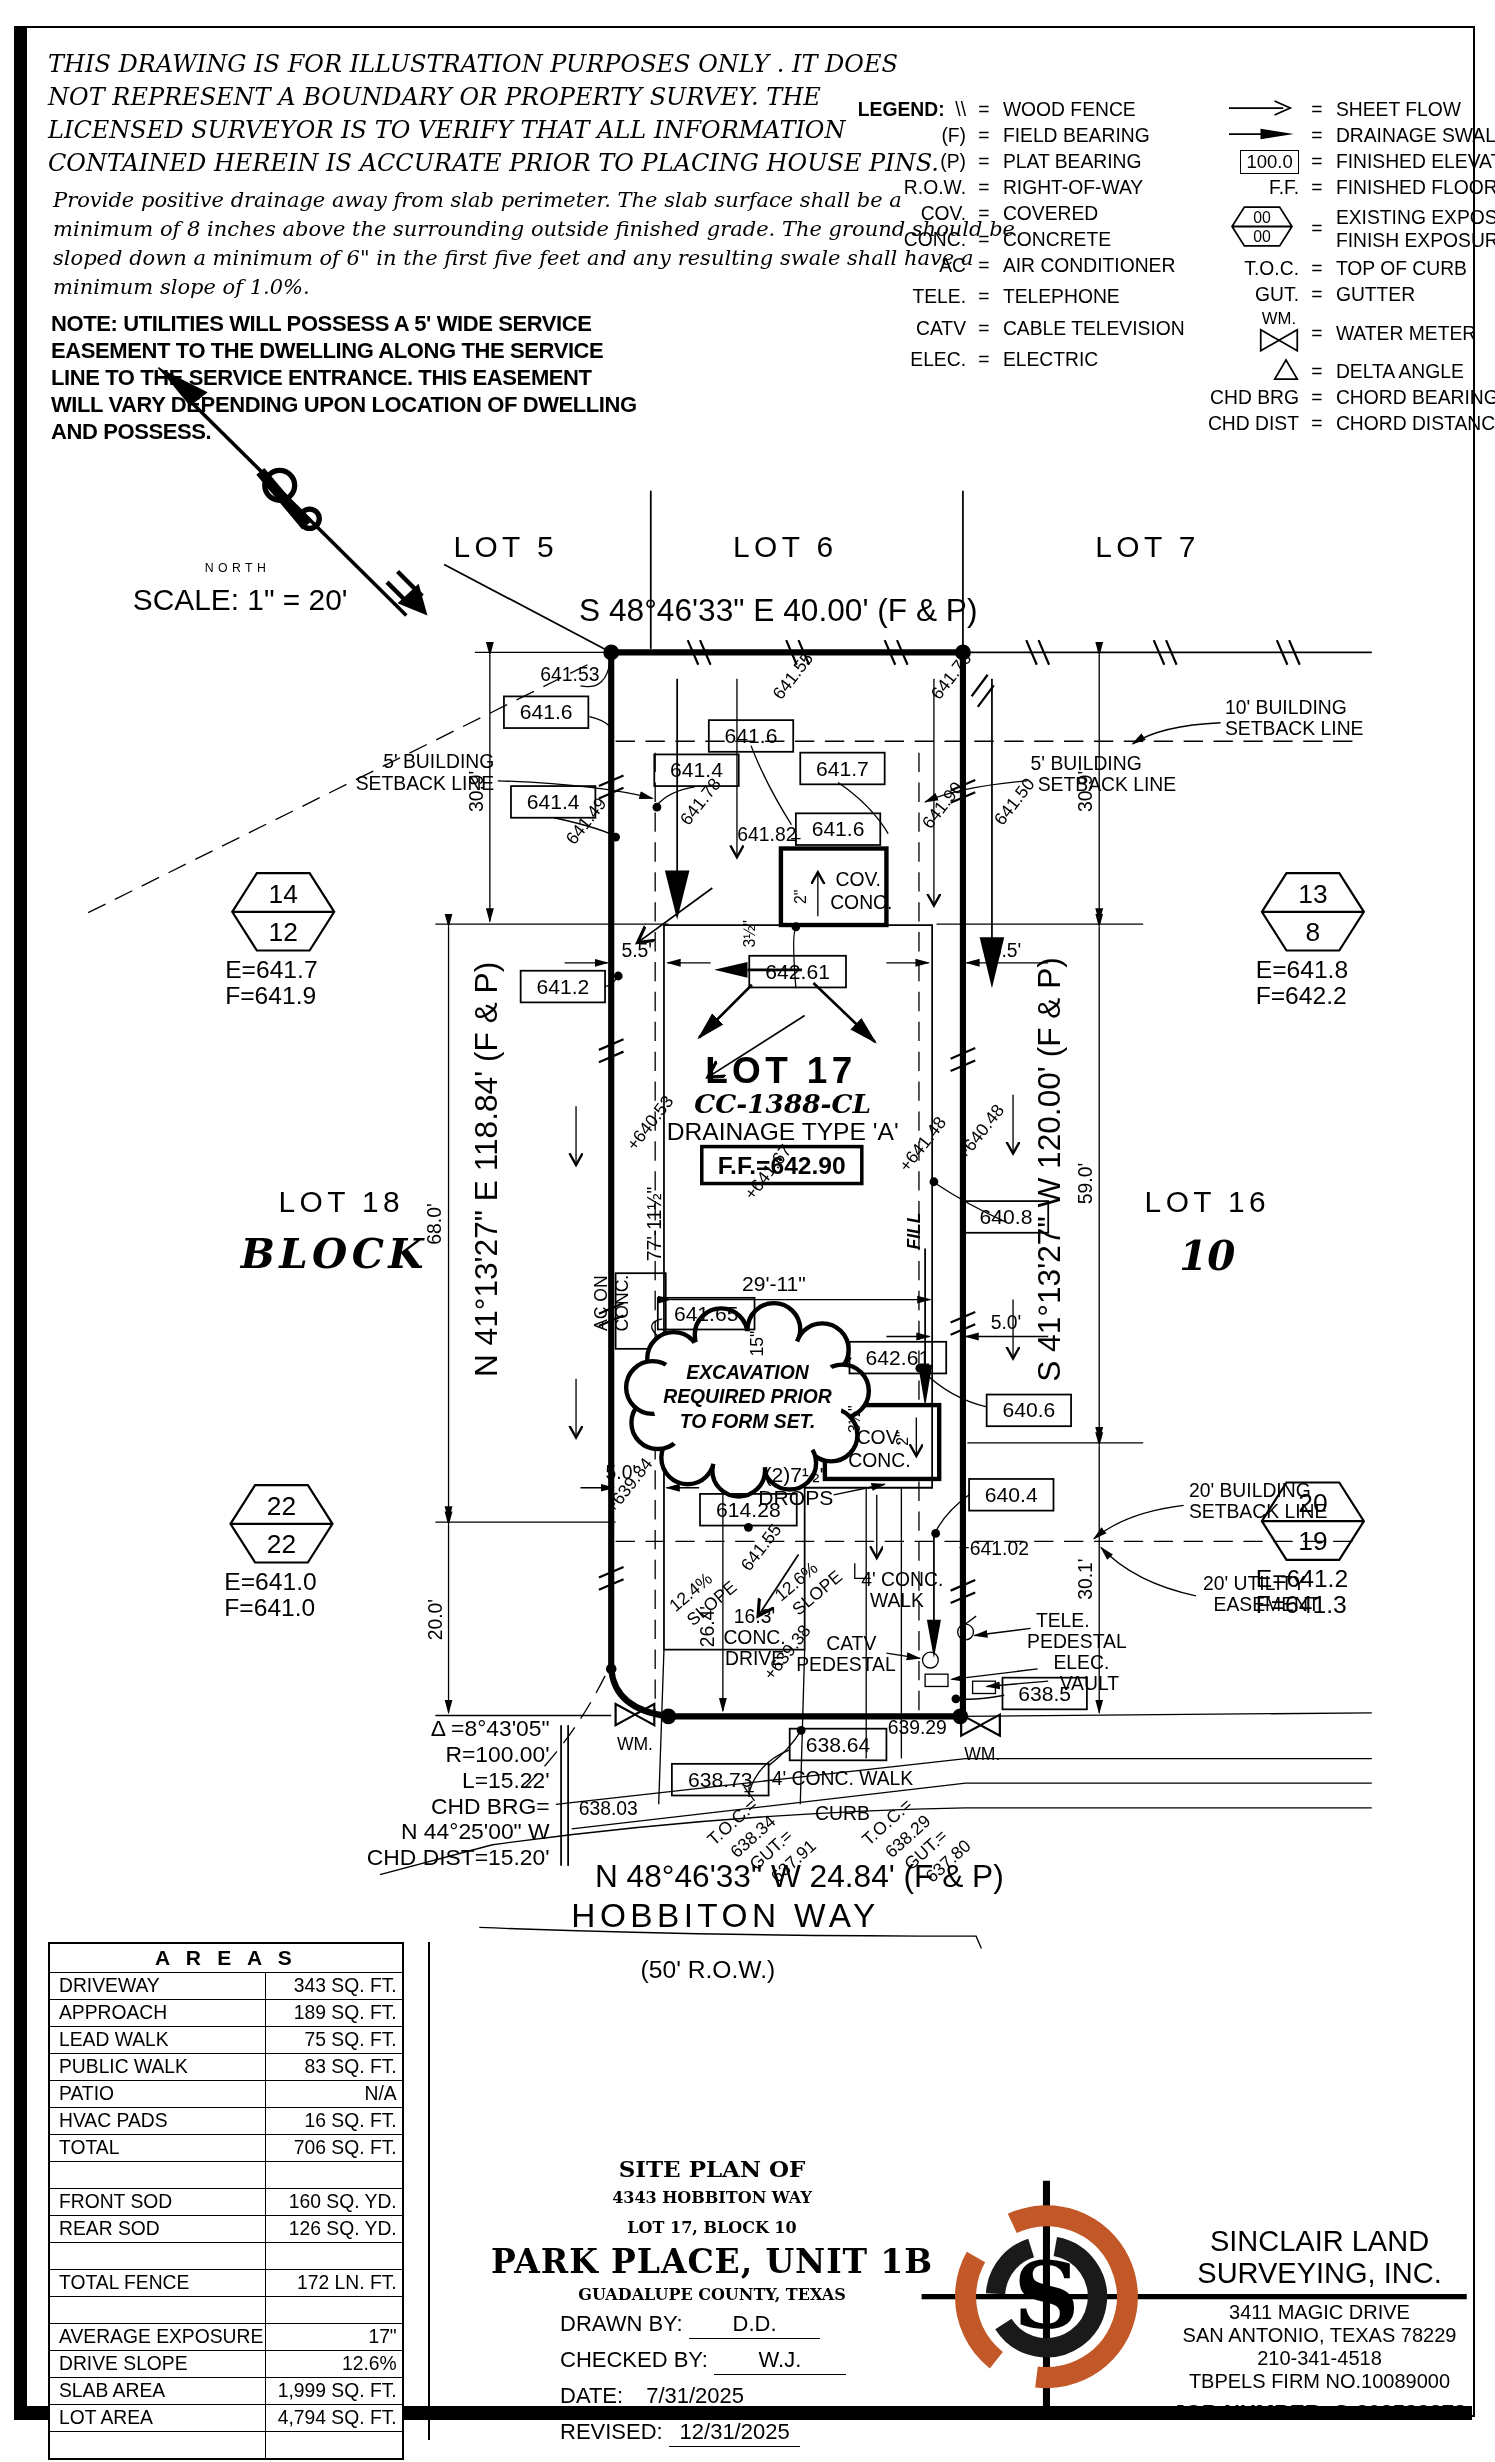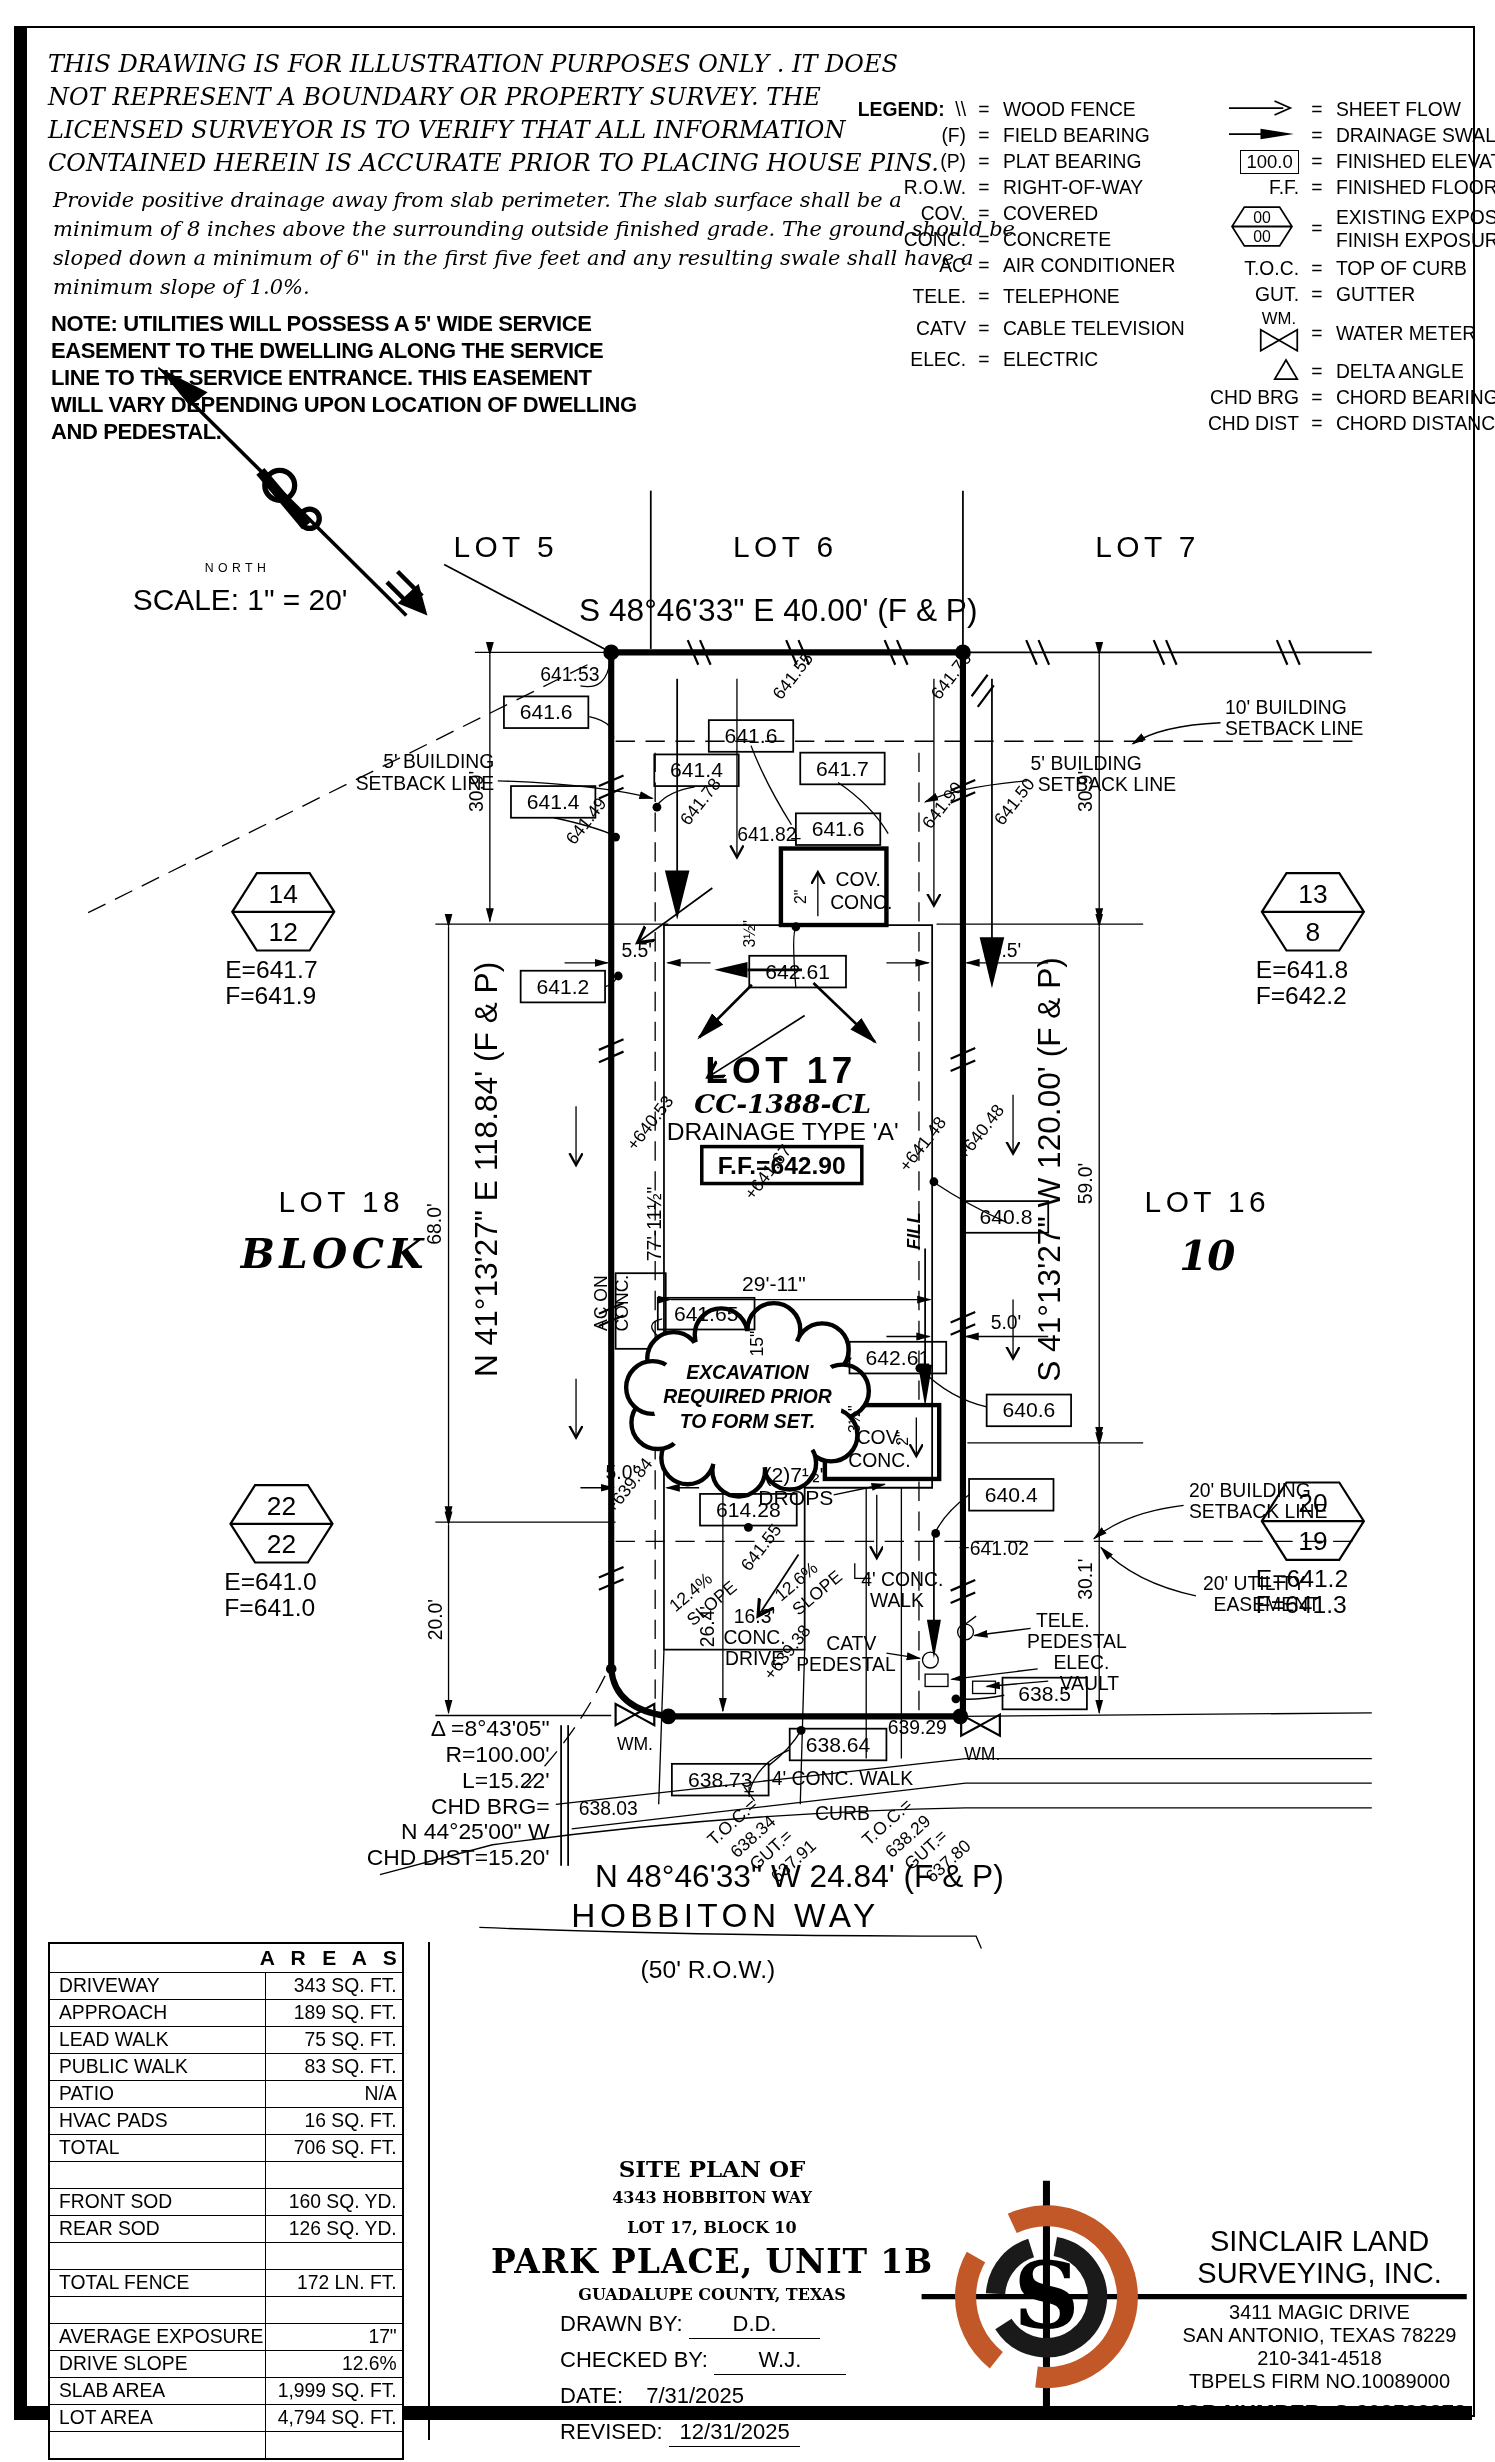--- a/index.html
+++ b/index.html
@@ -23,21 +23,21 @@
   .lrow{display:flex;align-items:center;height:26px;white-space:nowrap;}
   .labbr{width:132px;text-align:right;padding-right:12.3px;flex:none;}
   .leq{width:24.6px;flex:none;}
   .legend .col2 .labbr{width:148px;}
   .lcols{display:flex;}
   .col1{width:317px;}
   .col2{width:310px;}
   .badge{display:inline-block;border:1.8px solid #000;padding:0 5.3px;font-size:18.5px;}
   
   .areas{left:48px;top:1942px;width:352px;border:2.6px solid #000;background:#fff;}
-  .atitle{height:28px;text-align:right;font-size:21px;font-weight:bold;letter-spacing:5.3px;
+  .atitle{height:28px;text-align:center;font-size:21px;font-weight:bold;letter-spacing:5.3px;
           border-bottom:1.8px solid #000;line-height:28px;}
   .arow{display:flex;height:26px;line-height:26px;border-bottom:0.9px solid #000;font-size:19.3px;}
   .arow:last-child{border-bottom:none;}
   .alab{width:206px;padding-left:9px;border-right:0.9px solid #000;overflow:hidden;white-space:nowrap;}
   .aval{flex:1;text-align:right;padding-right:5.3px;white-space:nowrap;}
   .areas-outer{left:48px;top:1942px;width:380px;height:498px;border-right:2.6px solid #000;}
   
   .tblock{left:479px;top:2155px;width:466px;text-align:center;
           font-family:"DejaVu Serif","Liberation Serif",serif;font-weight:bold;}
   .tb1{font-size:23px;line-height:28px;}
@@ -579,21 +579,21 @@
     <div>Provide positive drainage away from slab perimeter. The slab surface shall be a</div>
     <div>minimum of 8 inches above the surrounding outside finished grade. The ground should be</div>
     <div>sloped down a minimum of 6" in the first five feet and any resulting swale shall have a</div>
     <div>minimum slope of 1.0%.</div>
   </div>
   <div class="abs unote">
     <div>NOTE:  UTILITIES  WILL  POSSESS  A  5'  WIDE  SERVICE</div>
     <div>EASEMENT  TO  THE  DWELLING  ALONG  THE  SERVICE</div>
     <div>LINE  TO  THE  SERVICE  ENTRANCE.  THIS  EASEMENT</div>
     <div>WILL  VARY  DEPENDING  UPON  LOCATION  OF  DWELLING</div>
-    <div>AND  PEDESTAL.</div>
+    <div>AND  POSSESS.</div>
   </div>
 
   <div class="abs legend">
     <div class="lcols">
       <div class="col1">
         <div class="lrow">
             <span class="labbr"><b>LEGEND:</b>&nbsp;&nbsp;<span>\\</span></span>
             <span class="leq">=</span>
             <span>WOOD FENCE</span>
           </div>

